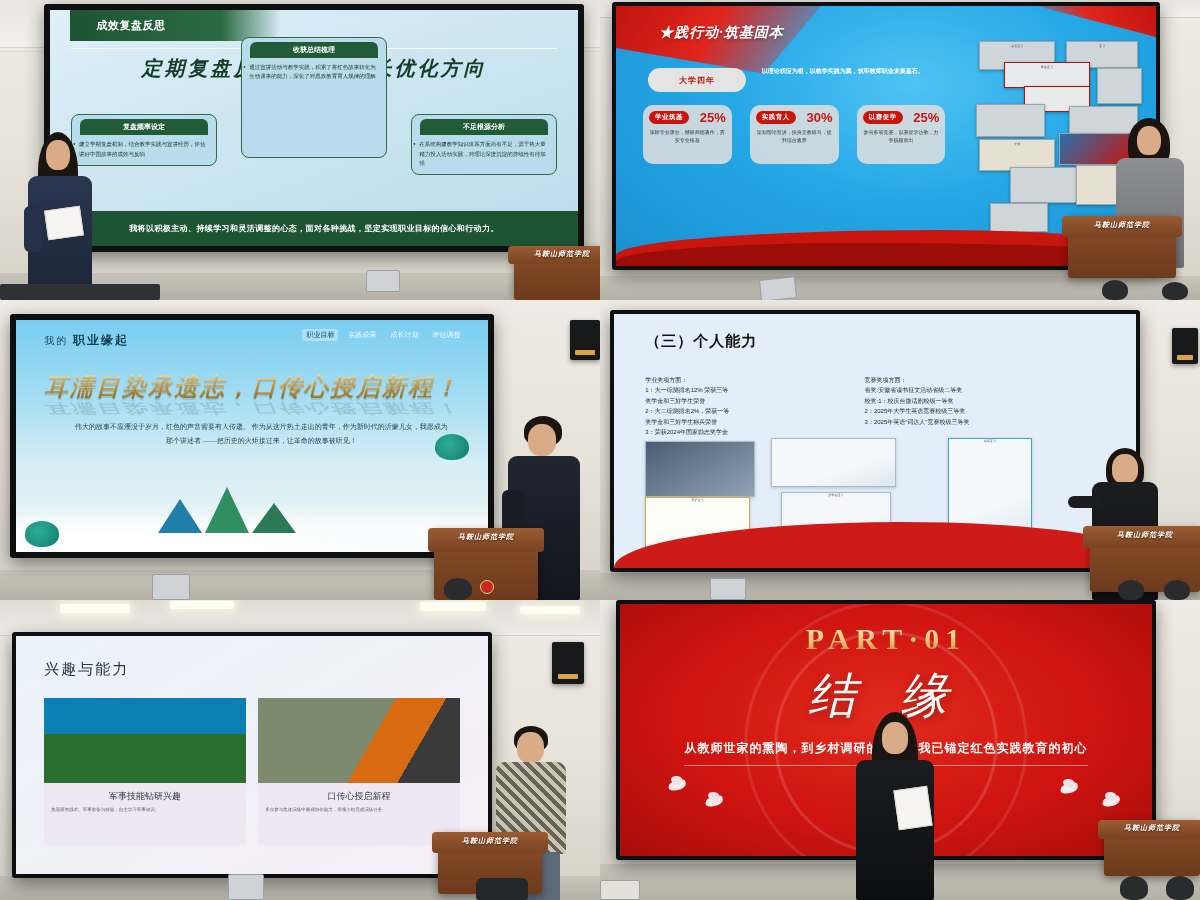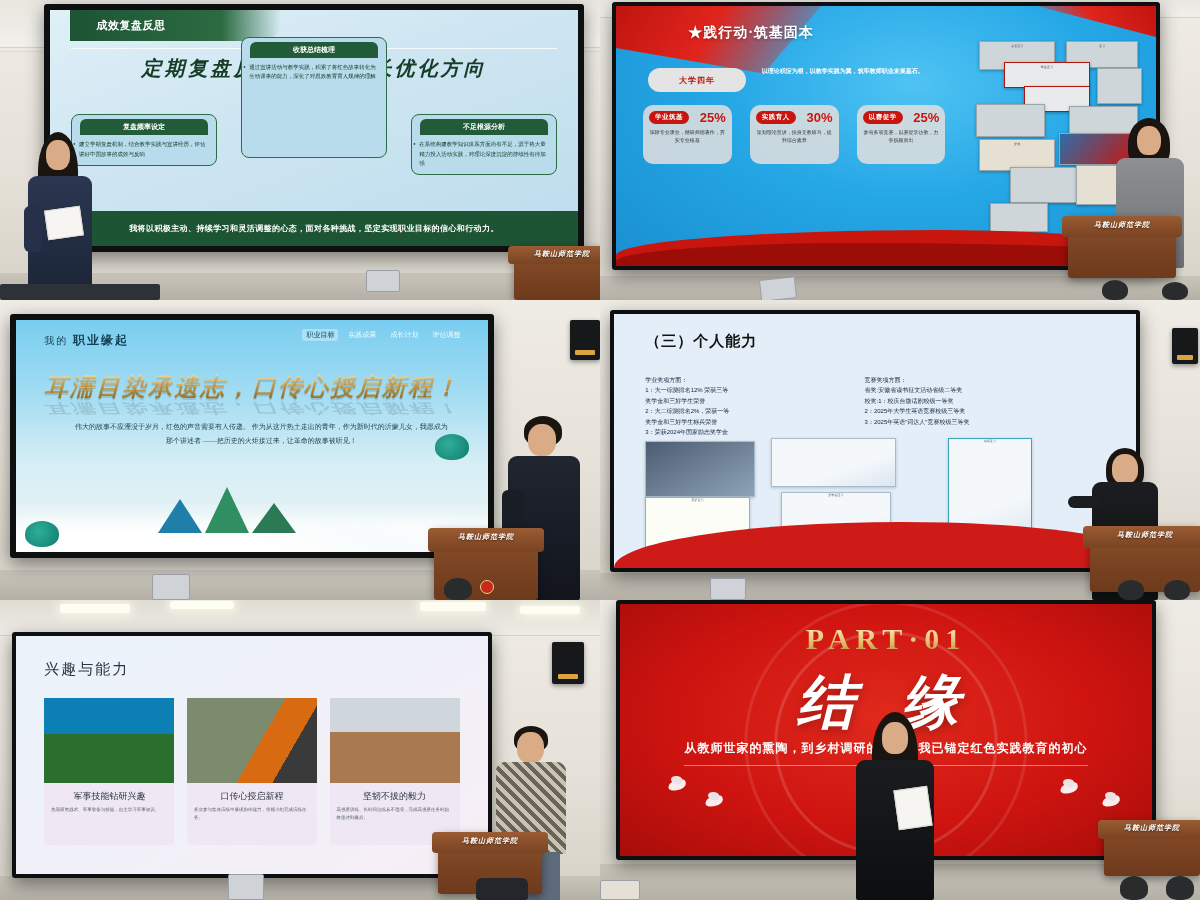--- a/index.html
+++ b/index.html
@@ -106,22 +106,22 @@
     background:#c8160f;
     border-radius: 60% 40% 0 0 / 70% 60% 0 0;
   }
   .slideB .redbottom2 {
     position:absolute; left:0; right:0; bottom:0; height:9%;
     background:#9c0d08;
     border-radius: 45% 55% 0 0 / 80% 50% 0 0;
   }
   .slideB .title {
     position:absolute; left:8%; top:7%; color:#fff; font-weight:bold;
-    font-size:14px; font-family:"Liberation Serif", serif; 
-    letter-spacing:1px; text-shadow:0 1px 3px rgba(0,0,0,.35);margin-left:29px;
+    font-size:14px; font-family:"Liberation Serif", serif; font-style:italic;
+    letter-spacing:1px; text-shadow:0 1px 3px rgba(0,0,0,.35);
   }
   .slideB .pill {
     position:absolute; left:6%; top:24%; width:18%; height:9%;
     background:#e4e4e4; border-radius:20px; display:flex; align-items:center; justify-content:center;
     color:#b3140e; font-weight:bold; font-size:8px; letter-spacing:1px;
   }
   .slideB .lead {
     position:absolute; left:27%; top:23%; width:32%;
     color:#fff; font-size:6px; line-height:1.9; font-weight:bold;
   }
@@ -232,22 +232,22 @@
       radial-gradient(circle at 50% 55%, rgba(255,255,255,0) 0 46%, rgba(255,255,255,.10) 46.4% 47%, rgba(255,255,255,0) 47.4%);
   }
   .slideF .part {
     position:absolute; left:0; right:0; top:7%; text-align:center;
     font-family:"Liberation Serif", serif; font-weight:bold; font-size:30px; letter-spacing:6px;
     background: linear-gradient(#fff4d0,#e8c273 55%,#b4873a);
     -webkit-background-clip:text; background-clip:text; color:transparent;
   }
   .slideF .big {
     position:absolute; left:0; right:0; top:24%; text-align:center;
-    font-family:"Liberation Serif", serif; font-weight:bold; font-style:italic;
-    font-size:58px; letter-spacing:16px; color:#fff;
+    font-family:"Liberation Serif", serif; font-weight:normal; font-style:italic;
+    font-size:48px; letter-spacing:16px; color:#fff;
     text-shadow: 0 3px 10px rgba(0,0,0,.3);
   }
   .slideF .sub {
     position:absolute; left:6%; right:6%; top:54%; text-align:center;
     font-family:"Liberation Serif", serif; font-weight:bold;
     font-size:12px; color:#fff; letter-spacing:1px;
   }
   .slideF .hr { position:absolute; left:12%; right:12%; top:64%; height:1px; background:rgba(255,255,255,.45); }
   .dove { position:absolute; width:18px; height:10px; background:#fff; border-radius:60% 30% 50% 40%; opacity:.92; transform:rotate(-12deg); }
   .dove:after { content:""; position:absolute; left:4px; top:-4px; width:11px; height:8px; background:#eef4f8; border-radius:60% 50% 30% 60%; transform:rotate(22deg); }
@@ -524,25 +524,20 @@
             <div class="c">
               <div class="ph ph1"></div>
               <div class="c-t">军事技能钻研兴趣</div>
               <div class="c-d">热衷研究战术、军事装备与技能，自主学习军事知识。</div>
             </div>
             <div class="c">
               <div class="ph ph2"></div>
               <div class="c-t">口传心授启新程</div>
               <div class="c-d">多次参与集体演练中展现协作能力，带领小组完成演练任务。</div>
             </div>
-            <div class="c">
-              <div class="ph ph3"></div>
-              <div class="c-t">坚韧不拔的毅力</div>
-              <div class="c-d">高强度训练、长时间拉练从不退缩，完成高强度任务时始终坚持到最后。</div>
-            </div>
           </div>
         </div>
       </div>
     </div>
 
     <div class="person" style="right:30px; top:126px; width:76px; height:174px;">
       <div class="p-hair" style="left:20px; top:0; width:34px; height:26px;"></div>
       <div class="p-head" style="left:23px; top:6px; width:27px; height:31px;"></div>
       <div class="p-body" style="left:2px; top:36px; width:70px; height:92px;
            background: repeating-linear-gradient(45deg,#c9c3b4 0 4px,#6a6458 4px 8px);"></div>

